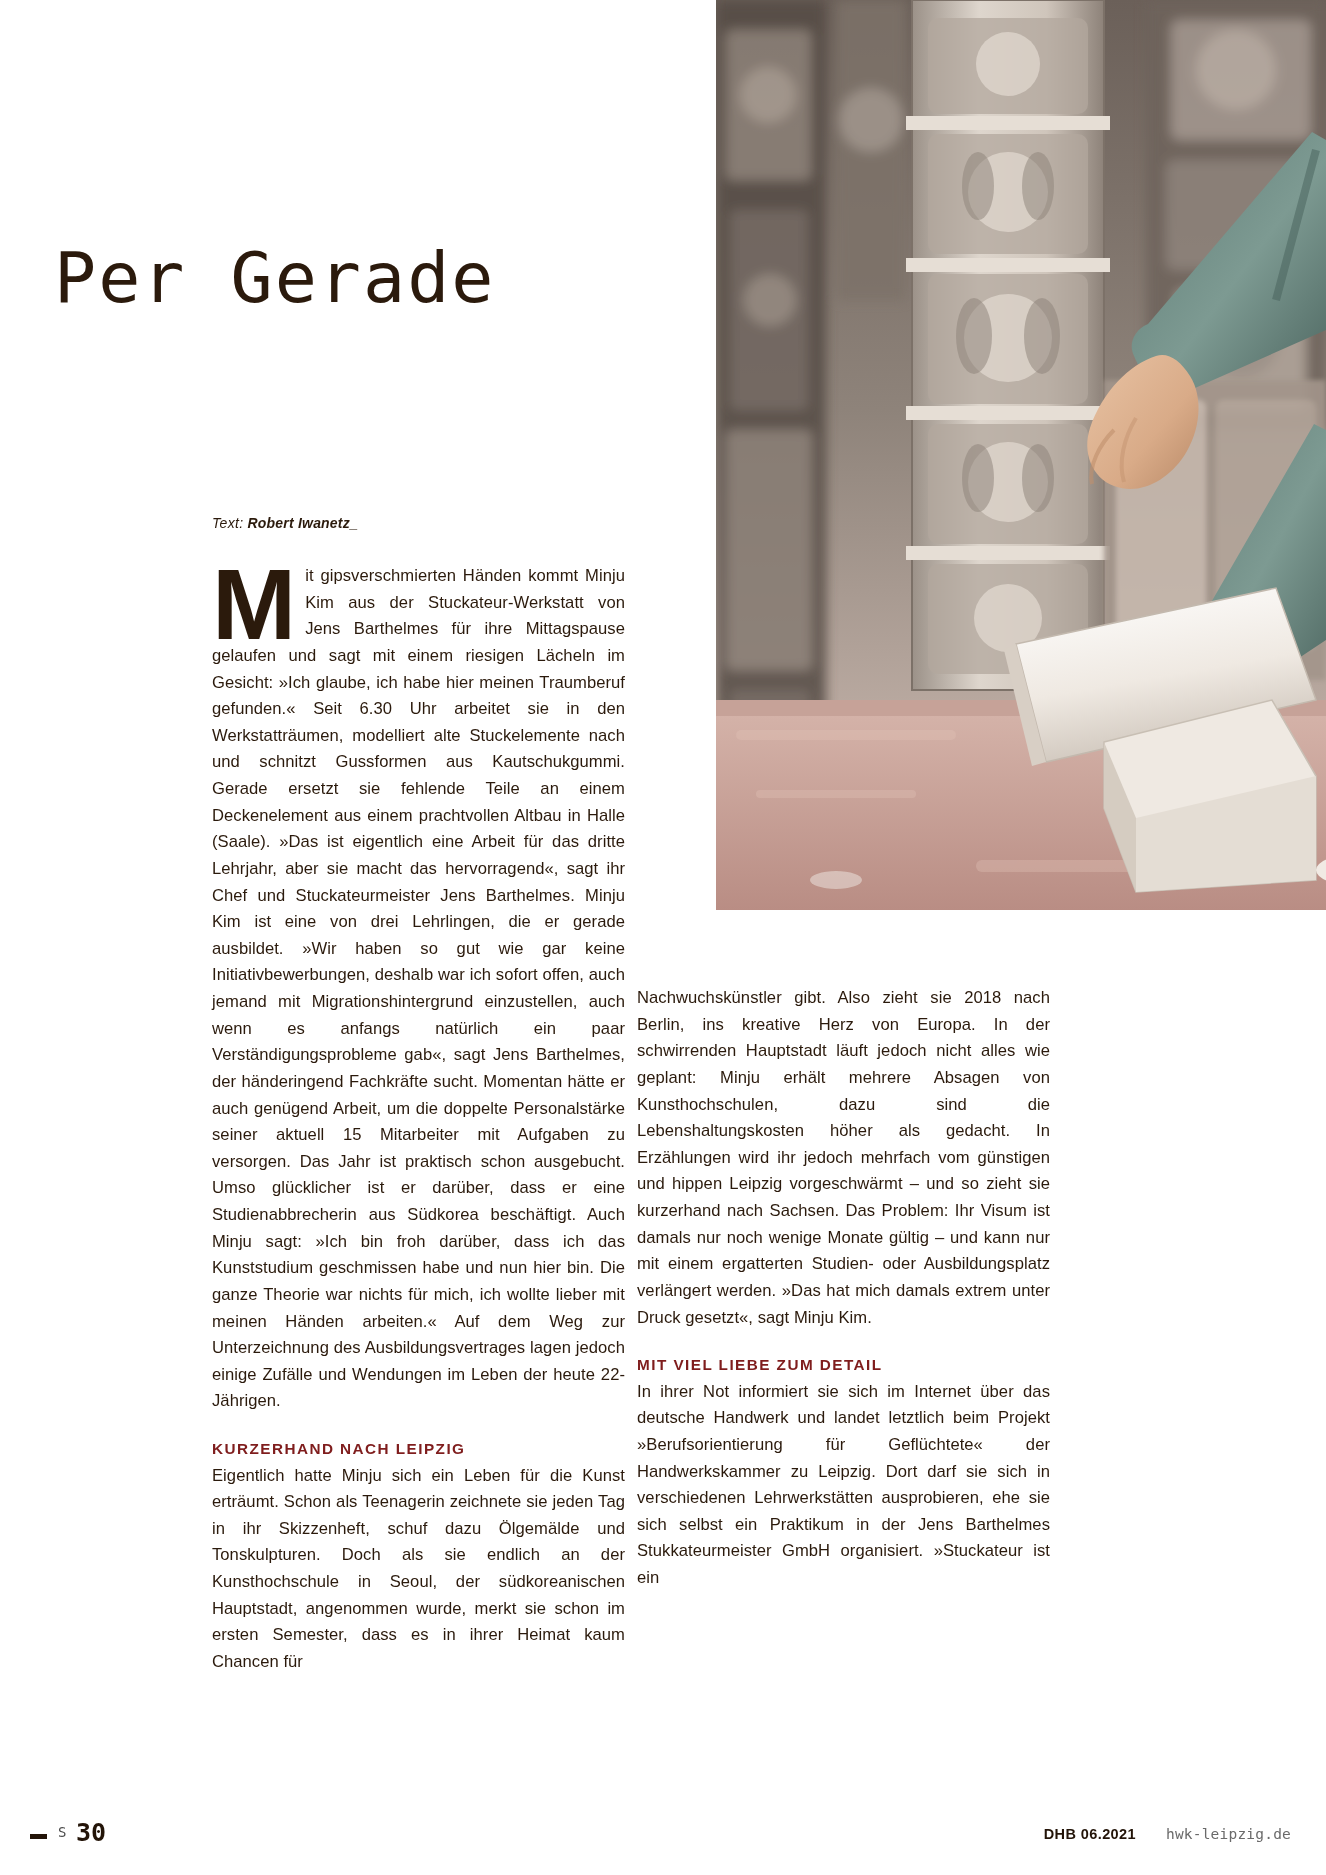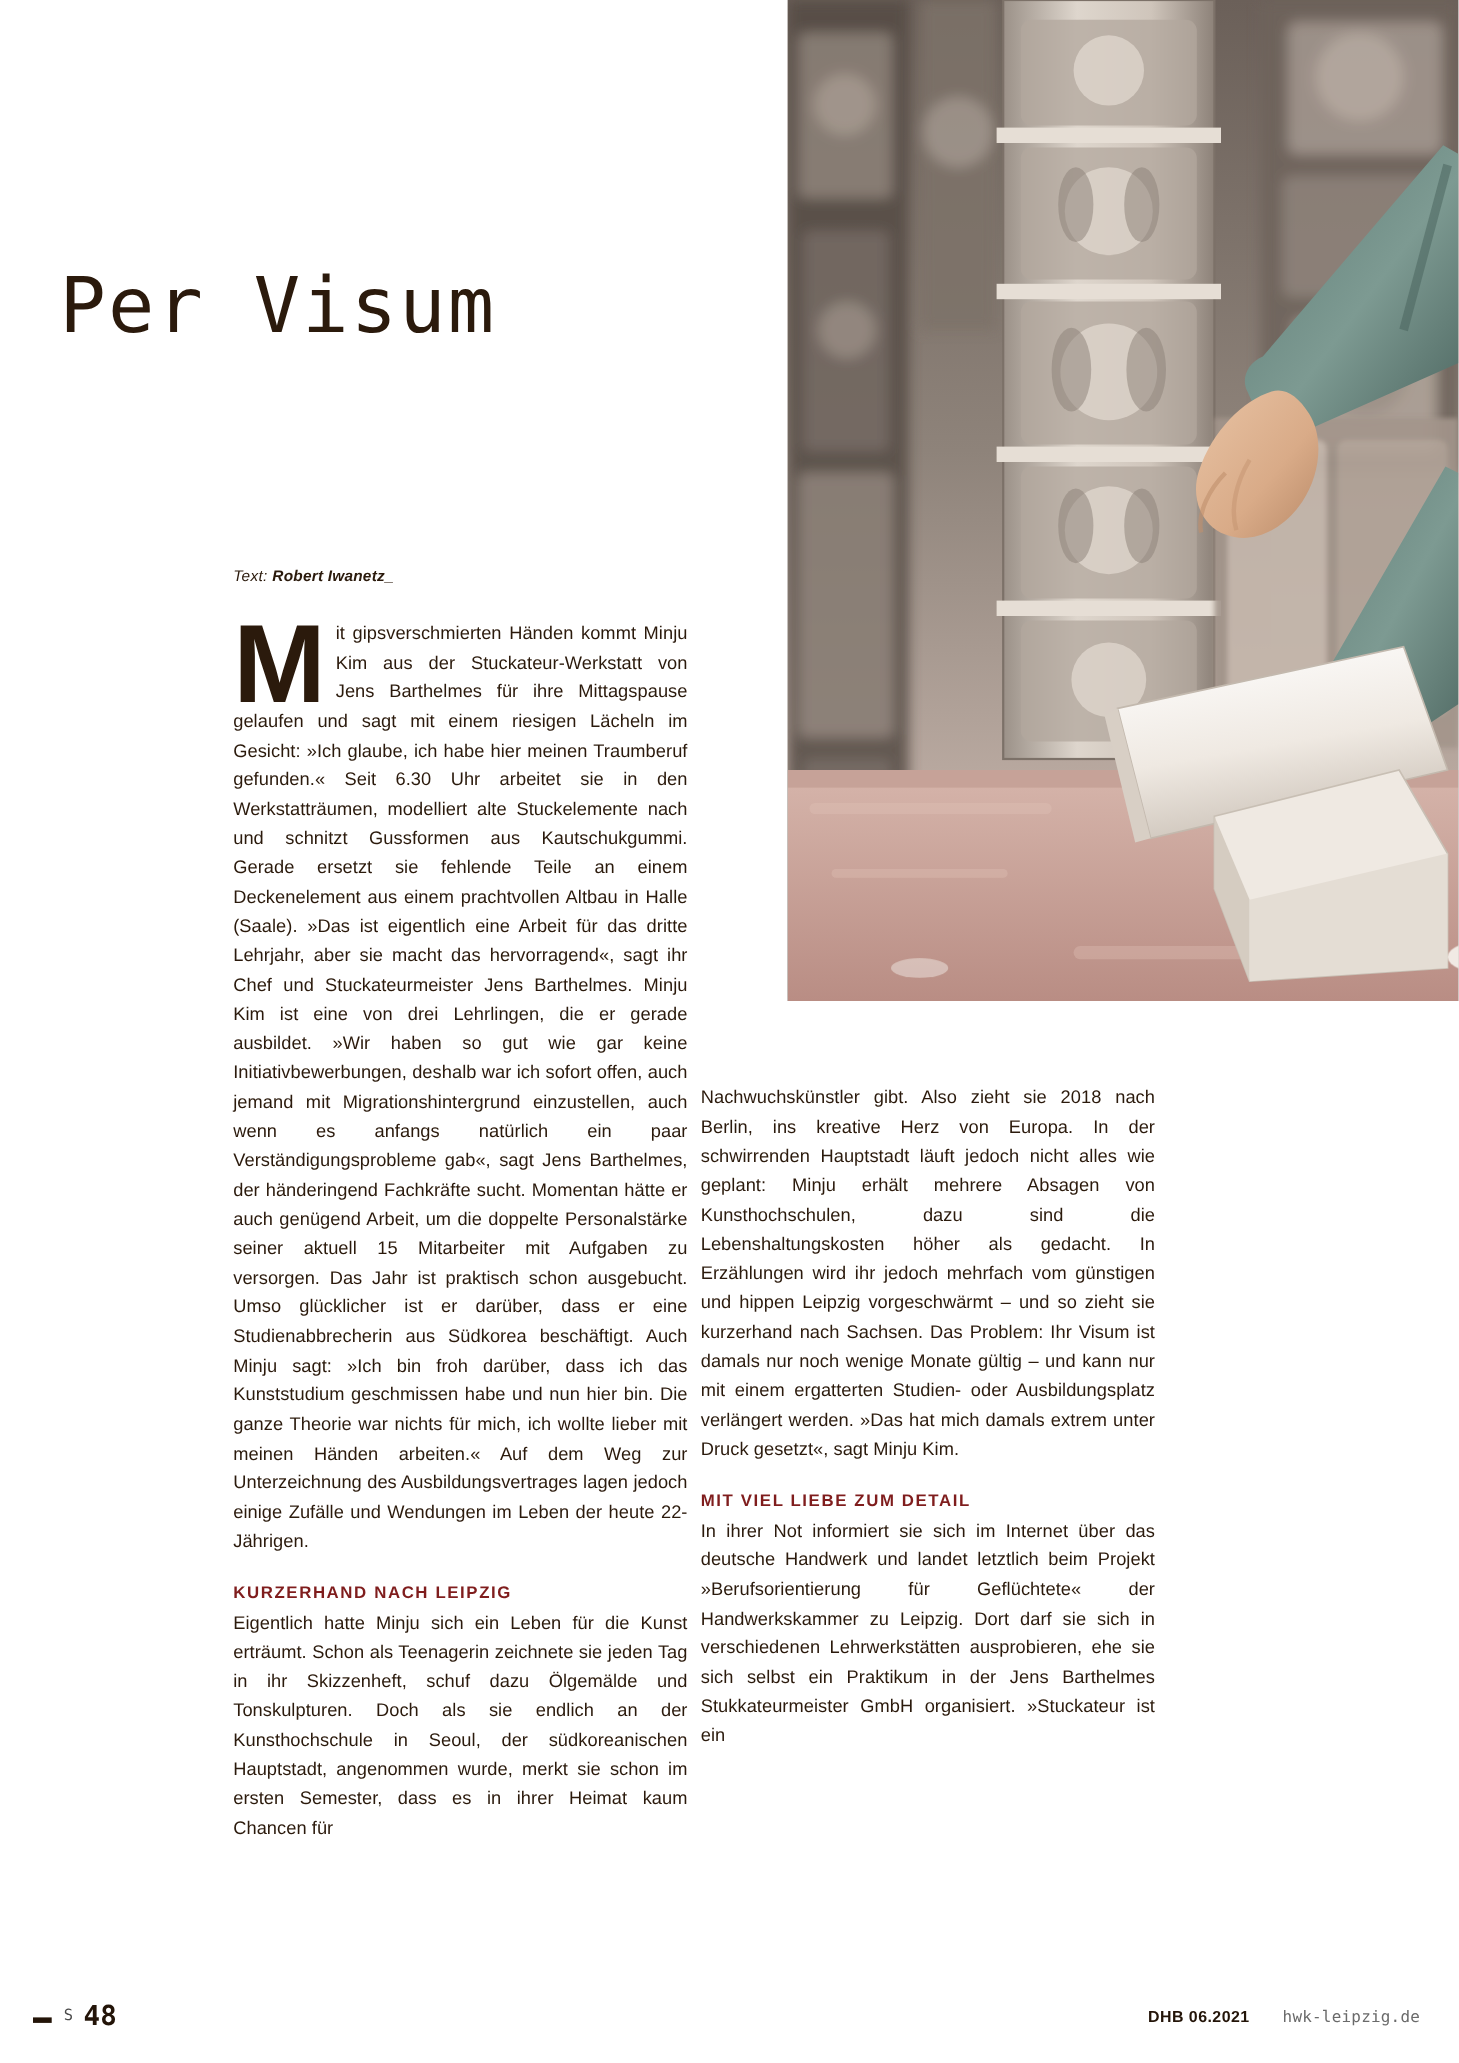--- a/index.html
+++ b/index.html
@@ -254,36 +254,36 @@
       <g fill="#f4efe9" opacity="0.95">
         <ellipse cx="640" cy="870" rx="40" ry="16"></ellipse>
         <ellipse cx="120" cy="880" rx="26" ry="9" opacity="0.5"></ellipse>
       </g>
 
       <rect x="0" y="0" width="610" height="910" fill="none"></rect>
     </svg>
 
   </div>
 
-  <h1 class="headline"><span>Per Visum</span></h1>
+  <h1 class="headline"><span>Per Gerade</span></h1>
 
 
   <div class="byline"><span>Text:</span> <b>Robert Iwanetz_</b></div>
 
   <div class="col col-left">
     <p><span class="dropcap">M</span><span>it gipsverschmierten Händen kommt Minju Kim aus der Stuckateur-Werkstatt von Jens Barthelmes für ihre Mittagspause gelaufen und sagt mit einem riesigen Lächeln im Gesicht: »Ich glaube, ich habe hier meinen Traumberuf gefunden.« Seit 6.30 Uhr arbeitet sie in den Werkstatträumen, modelliert alte Stuckelemente nach und schnitzt Gussformen aus Kautschukgummi. Gerade ersetzt sie fehlende Teile an einem Deckenelement aus einem prachtvollen Altbau in Halle (Saale). »Das ist eigentlich eine Arbeit für das dritte Lehrjahr, aber sie macht das hervorragend«, sagt ihr Chef und Stuckateurmeister Jens Barthelmes. Minju Kim ist eine von drei Lehrlingen, die er gerade ausbildet. »Wir haben so gut wie gar keine Initiativbewerbungen, deshalb war ich sofort offen, auch jemand mit Migrationshintergrund einzustellen, auch wenn es anfangs natürlich ein paar Verständigungsprobleme gab«, sagt Jens Barthelmes, der händeringend Fachkräfte sucht. Momentan hätte er auch genügend Arbeit, um die doppelte Personalstärke seiner aktuell 15 Mitarbeiter mit Aufgaben zu versorgen. Das Jahr ist praktisch schon ausgebucht. Umso glücklicher ist er darüber, dass er eine Studienabbrecherin aus Südkorea beschäftigt. Auch Minju sagt: »Ich bin froh darüber, dass ich das Kunststudium geschmissen habe und nun hier bin. Die ganze Theorie war nichts für mich, ich wollte lieber mit meinen Händen arbeiten.« Auf dem Weg zur Unterzeichnung des Ausbildungsvertrages lagen jedoch einige Zufälle und Wendungen im Leben der heute 22-Jährigen.</span></p>
     <div class="sec-head">Kurzerhand nach Leipzig</div>
     <p>Eigentlich hatte Minju sich ein Leben für die Kunst erträumt. Schon als Teenagerin zeichnete sie jeden Tag in ihr Skizzenheft, schuf dazu Ölgemälde und Tonskulpturen. Doch als sie endlich an der Kunsthochschule in Seoul, der südkoreanischen Hauptstadt, angenommen wurde, merkt sie schon im ersten Semester, dass es in ihrer Heimat kaum Chancen für</p>
   </div>
 
   <div class="col col-right">
     <p>Nachwuchskünstler gibt. Also zieht sie 2018 nach Berlin, ins kreative Herz von Europa. In der schwirrenden Hauptstadt läuft jedoch nicht alles wie geplant: Minju erhält mehrere Absagen von Kunsthochschulen, dazu sind die Lebenshaltungskosten höher als gedacht. In Erzählungen wird ihr jedoch mehrfach vom günstigen und hippen Leipzig vorgeschwärmt – und so zieht sie kurzerhand nach Sachsen. Das Problem: Ihr Visum ist damals nur noch wenige Monate gültig – und kann nur mit einem ergatterten Studien- oder Ausbildungsplatz verlängert werden. »Das hat mich damals extrem unter Druck gesetzt«, sagt Minju Kim.</p>
     <div class="sec-head">Mit viel Liebe zum Detail</div>
     <p>In ihrer Not informiert sie sich im Internet über das deutsche Handwerk und landet letztlich beim Projekt »Berufsorientierung für Geflüchtete« der Handwerkskammer zu Leipzig. Dort darf sie sich in verschiedenen Lehrwerkstätten ausprobieren, ehe sie sich selbst ein Praktikum in der Jens Barthelmes Stukkateurmeister GmbH organisiert. »Stuckateur ist ein</p>
   </div>
 
   <div class="footer-dash"></div>
   <div class="foot-s">S</div>
-  <div class="foot-num">48</div>
+  <div class="foot-num">30</div>
   <div class="foot-issue">DHB 06.2021</div>
   <div class="foot-url">hwk-leipzig.de</div>
 
 </div>
 
 </body></html>

